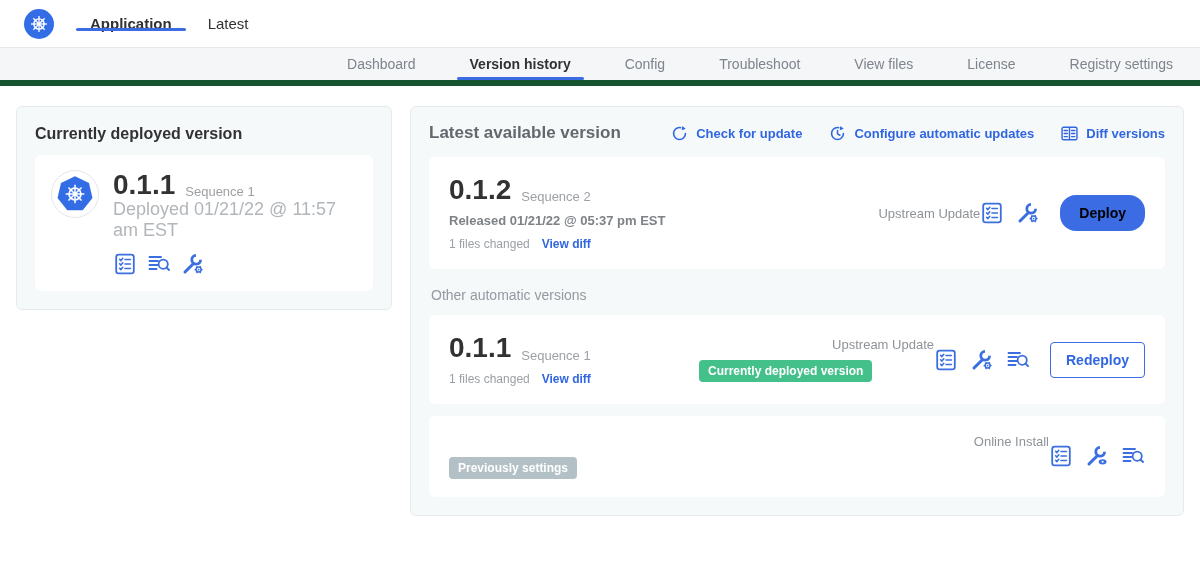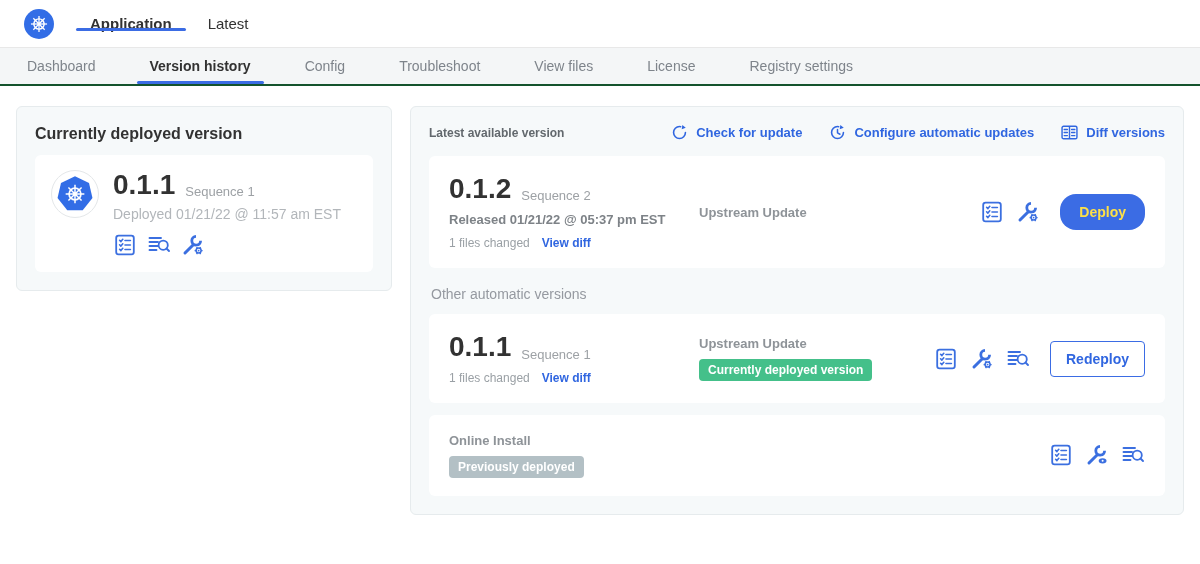--- a/index.html
+++ b/index.html
@@ -17,62 +17,62 @@
   .logo-circle { width: 30px; height: 30px; border-radius: 50%; background: #326de6; align-self: center; display:flex; align-items:center; justify-content:center; }
   .app-tabs { display: flex; margin-left: 18px; }
   .app-tab { position: relative; display: flex; align-items: center; padding: 0 18px; font-size: 15px; color: #323232; cursor: pointer; }
   .app-tab.active { font-weight: 700; }
   .app-tab.active::after { content:""; position:absolute; left: 4px; right: 4px; bottom: 0; height: 3px; background:#3b6ce4; border-radius: 2px; }
   .topbar-right { margin-left: auto; display: flex; align-items: center; gap: 24px; }
   .add-app-btn { background:#fff; border: 1px solid #3b6ce4; color:#3066e0; font-family: inherit; font-size: 14px; font-weight: 700; border-radius: 17px; padding: 8px 18px; cursor: pointer; }
   .logout { font-size: 15px; color:#323232; cursor: pointer; }
 
   
-  .subnav { height: 38px; background: #f4f6f7; border-bottom: 2px solid #14532d; display: flex; justify-content: flex-start; }
+  .subnav { height: 38px; background: #f4f6f7; border-bottom: 6px solid #14532d; display: flex; justify-content: flex-end; }
   .subnav-tab { position: relative; display: flex; align-items: center; padding: 0 27px; font-size: 14px; color: #7e848b; cursor: pointer; }
   .subnav-tab.active { color: #323232; font-weight: 600; }
   .subnav-tab.active::after { content:""; position:absolute; left: 14px; right: 14px; bottom: 0; height: 3px; background:#3b6ce4; border-radius: 2px; }
 
   
   .content { display: flex; align-items: flex-start; gap: 18px; padding: 20px 16px; }
 
   .panel { background: #f6f9fa; border: 1px solid #e6ebed; border-radius: 6px; }
 
   
   .current-card { width: 376px; padding: 14px 18px 18px; }
   .current-title { font-size: 16px; font-weight: 700; color: #323232; margin: 4px 0 12px 0; }
   .deployed-box { background: #fff; border-radius: 6px; padding: 15px 16px; display: flex; gap: 14px; }
   .k8s-badge { width: 48px; height: 48px; border-radius: 50%; border: 1px solid #e4e7e9; background:#fff; display:flex; align-items:center; justify-content:center; flex: none; }
   .version-line { display: flex; align-items: flex-end; gap: 10px; }
   .version-num { font-size: 28px; font-weight: 700; color: #323232; line-height: 1.05; }
   .sequence { font-size: 13px; color: #9da1a5; }
-  .deployed-text { font-size: 14px; color: #b2b6ba; margin-top: 7px; }
+  .deployed-text { font-size: 18px; color: #b2b6ba; }
   .icon-row { display: flex; align-items: center; gap: 10px; margin-top: 11px; }
   .action-icon { width: 24px; height: 24px; color: #3b6fe0; cursor: pointer; }
 
   
   .versions-panel { flex: 1; padding: 14px 18px 18px; }
   .panel-header { display: flex; align-items: center; margin: 2px 0 14px 0; }
-  .panel-title { font-size: 12px; font-weight: 600; color: #62686d; }
+  .panel-title { font-size: 17px; font-weight: 600; color: #62686d; }
   .panel-actions { margin-left: auto; display: flex; align-items: center; gap: 26px; }
   .panel-link { display: flex; align-items: center; gap: 7px; color: #3066e0; font-size: 13px; font-weight: 700; cursor: pointer; }
   .panel-link svg { width: 19px; height: 19px; }
 
   .version-card { background: #fff; border-radius: 6px; padding: 18px 20px; display: flex; align-items: center; }
   .vc-left { width: 250px; flex: none; }
   .vc-mid { flex: 1; }
-  .vc-type { font-size: 13px; font-weight: 700; color: #8e9398; }
+  .vc-type { font-size: 13px; font-weight: 400; color: #8e9398; text-align: right; }
   .badge { display: inline-block; margin-top: 8px; padding: 4px 9px; border-radius: 4px; color: #fff; font-size: 12px; font-weight: 700; }
   .badge.green { background: #44c08a; }
   .badge.gray  { background: #b3c0c5; }
   .vc-right { display: flex; align-items: center; gap: 12px; }
   .released { margin-top: 9px; font-size: 13px; font-weight: 600; color: #7d8287; }
   .files-row { margin-top: 9px; font-size: 12px; color: #9aa0a5; display: flex; gap: 12px; align-items: center; }
   .view-diff { color: #3066e0; font-weight: 700; cursor: pointer; }
-  .btn-primary { margin-left: 8px; background: #3b6ce4; color: #fde047; border: none; border-radius: 16px; font-family: inherit; font-size: 14px; font-weight: 700; padding: 10px 19px; cursor: pointer; }
+  .btn-primary { margin-left: 8px; background: #3b6ce4; color: #000000; border: none; border-radius: 16px; font-family: inherit; font-size: 14px; font-weight: 700; padding: 10px 19px; cursor: pointer; }
   .btn-outline { margin-left: 8px; background: #fff; color: #3066e0; border: 1px solid #3b6ce4; border-radius: 4px; font-family: inherit; font-size: 14px; font-weight: 700; padding: 9px 15px; cursor: pointer; }
   .other-title { font-size: 14px; color: #9599a0; margin: 18px 2px 12px 2px; }
   .card-gap { height: 12px; }
 </style>
 </head>
 <body>
 
 <svg width="0" height="0" style="position:absolute">
   <defs>
     <symbol id="i-wheel" viewBox="0 0 24 24">
@@ -288,21 +288,21 @@
           </svg>
         <button class="btn-outline">Redeploy</button>
       </div>
     </div>
 
     <div class="card-gap"></div>
 
     <div class="version-card">
       <div class="vc-mid">
         <div class="vc-type">Online Install</div>
-        <span class="badge gray">Previously deployed</span>
+        <span class="badge gray">Previously settings</span>
       </div>
       <div class="vc-right">
         <svg class="icon action-icon">
             <use href="#i-checklist"></use>
           </svg>
         <svg class="icon action-icon">
             <use href="#i-wrench-eye"></use>
           </svg>
         <svg class="icon action-icon">
             <use href="#i-logs"></use>

